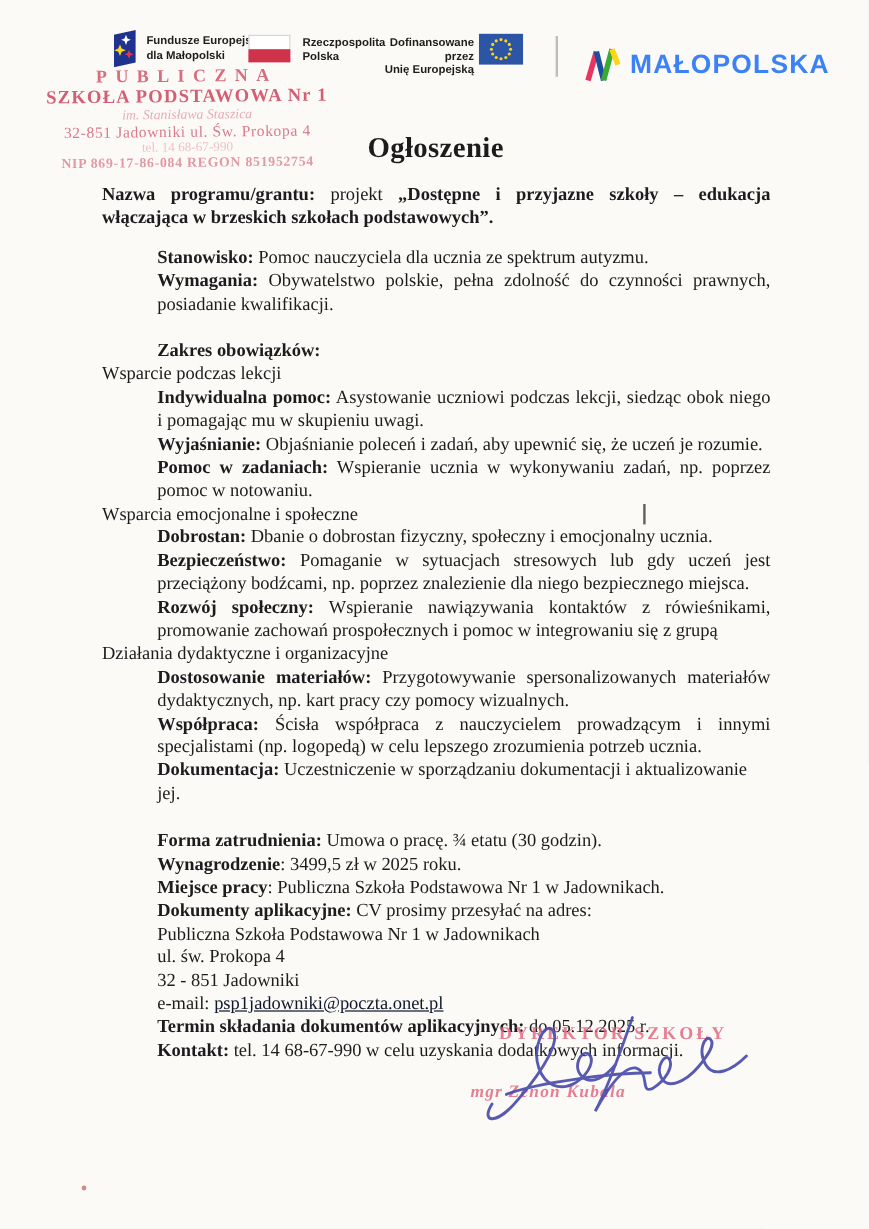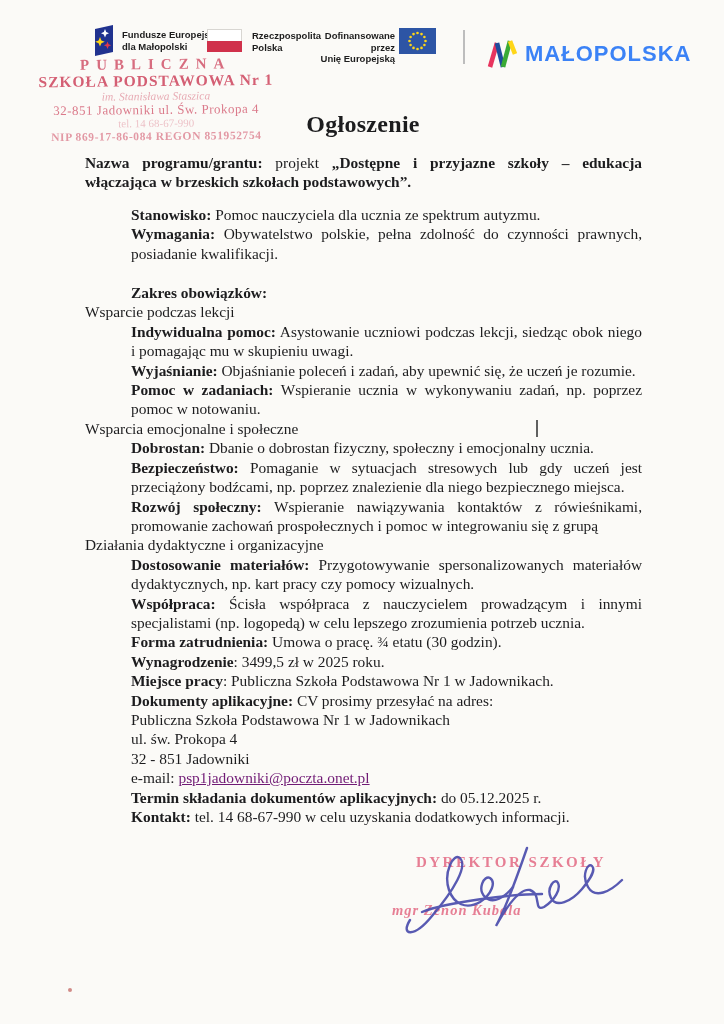--- a/index.html
+++ b/index.html
@@ -53,21 +53,21 @@
     position:absolute;left:85px;top:153px;width:557px;
     font-size:15.4px;line-height:19.4px;
   }
   .para{margin:0;}
   .indent-0{margin-left:0;}
   .indent-1{margin-left:46px;}
   .justify{text-align:justify;}
   .gap-sm{margin-bottom:13px;}
   .gap-md{margin-bottom:20px;}
   .bold{font-weight:bold;}
-  .email-link{color:#701a75;text-decoration:underline;cursor:pointer;}
+  .email-link{color:#0f172a;text-decoration:underline;cursor:pointer;}
   
   .signature-block{position:absolute;left:392px;top:842px;width:238px;height:115px;}
   .dir-stamp-1{
     position:absolute;left:0;top:12px;width:238px;text-align:center;
     color:#e2607c;font-weight:bold;font-size:15px;letter-spacing:2.5px;opacity:.8;
   }
   .dir-stamp-2{
     position:absolute;left:0;top:60px;width:238px;
     color:#e2607c;font-weight:bold;font-style:italic;font-size:14.5px;letter-spacing:1px;opacity:.8;
   }
@@ -160,20 +160,21 @@
       <p class="para indent-1 justify"><span class="bold">Indywidualna pomoc:</span><span class="reg"> Asystowanie uczniowi podczas lekcji, siedząc obok niego i pomagając mu w skupieniu uwagi.</span></p>
       <p class="para indent-1"><span class="bold">Wyjaśnianie:</span><span class="reg"> Objaśnianie poleceń i zadań, aby upewnić się, że uczeń je rozumie.</span></p>
       <p class="para indent-1 justify"><span class="bold">Pomoc w zadaniach:</span><span class="reg"> Wspieranie ucznia w wykonywaniu zadań, np. poprzez pomoc w notowaniu.</span></p>
       <p class="para indent-0"><span class="reg">Wsparcia emocjonalne i społeczne</span></p>
       <p class="para indent-1"><span class="bold">Dobrostan:</span><span class="reg"> Dbanie o dobrostan fizyczny, społeczny i emocjonalny ucznia.</span></p>
       <p class="para indent-1 justify"><span class="bold">Bezpieczeństwo:</span><span class="reg"> Pomaganie w sytuacjach stresowych lub gdy uczeń jest przeciążony bodźcami, np. poprzez znalezienie dla niego bezpiecznego miejsca.</span></p>
       <p class="para indent-1 justify"><span class="bold">Rozwój społeczny:</span><span class="reg"> Wspieranie nawiązywania kontaktów z rówieśnikami, promowanie zachowań prospołecznych i pomoc w integrowaniu się z grupą</span></p>
       <p class="para indent-0"><span class="reg">Działania dydaktyczne i organizacyjne</span></p>
       <p class="para indent-1 justify"><span class="bold">Dostosowanie materiałów:</span><span class="reg"> Przygotowywanie spersonalizowanych materiałów dydaktycznych, np. kart pracy czy pomocy wizualnych.</span></p>
       <p class="para indent-1 justify"><span class="bold">Współpraca:</span><span class="reg"> Ścisła współpraca z nauczycielem prowadzącym i innymi specjalistami (np. logopedą) w celu lepszego zrozumienia potrzeb ucznia.</span></p>
+      <p class="para indent-1 gap-md"><span class="bold">Dokumentacja:</span><span class="reg"> Uczestniczenie w sporządzaniu dokumentacji i aktualizowanie jej.</span></p>
       <p class="para indent-1"><span class="bold">Forma zatrudnienia:</span><span class="reg"> Umowa o pracę. ¾ etatu (30 godzin).</span></p>
       <p class="para indent-1"><span class="bold">Wynagrodzenie</span><span class="reg">: 3499,5 zł w 2025 roku.</span></p>
       <p class="para indent-1"><span class="bold">Miejsce pracy</span><span class="reg">: Publiczna Szkoła Podstawowa Nr 1 w Jadownikach.</span></p>
       <p class="para indent-1"><span class="bold">Dokumenty aplikacyjne:</span><span class="reg">  CV prosimy przesyłać na adres:</span></p>
       <p class="para indent-1"><span class="reg">Publiczna Szkoła Podstawowa Nr 1 w Jadownikach</span></p>
       <p class="para indent-1"><span class="reg">ul. św. Prokopa 4</span></p>
       <p class="para indent-1"><span class="reg">32 - 851 Jadowniki</span></p>
       <p class="para indent-1"><span class="reg">e-mail: </span><a class="email-link">psp1jadowniki@poczta.onet.pl</a></p>
       <p class="para indent-1"><span class="bold">Termin składania dokumentów aplikacyjnych:</span><span class="reg">  do 05.12.2025 r.</span></p>
       <p class="para indent-1"><span class="bold">Kontakt:</span><span class="reg"> tel. 14 68-67-990 w celu uzyskania dodatkowych informacji.</span></p>

